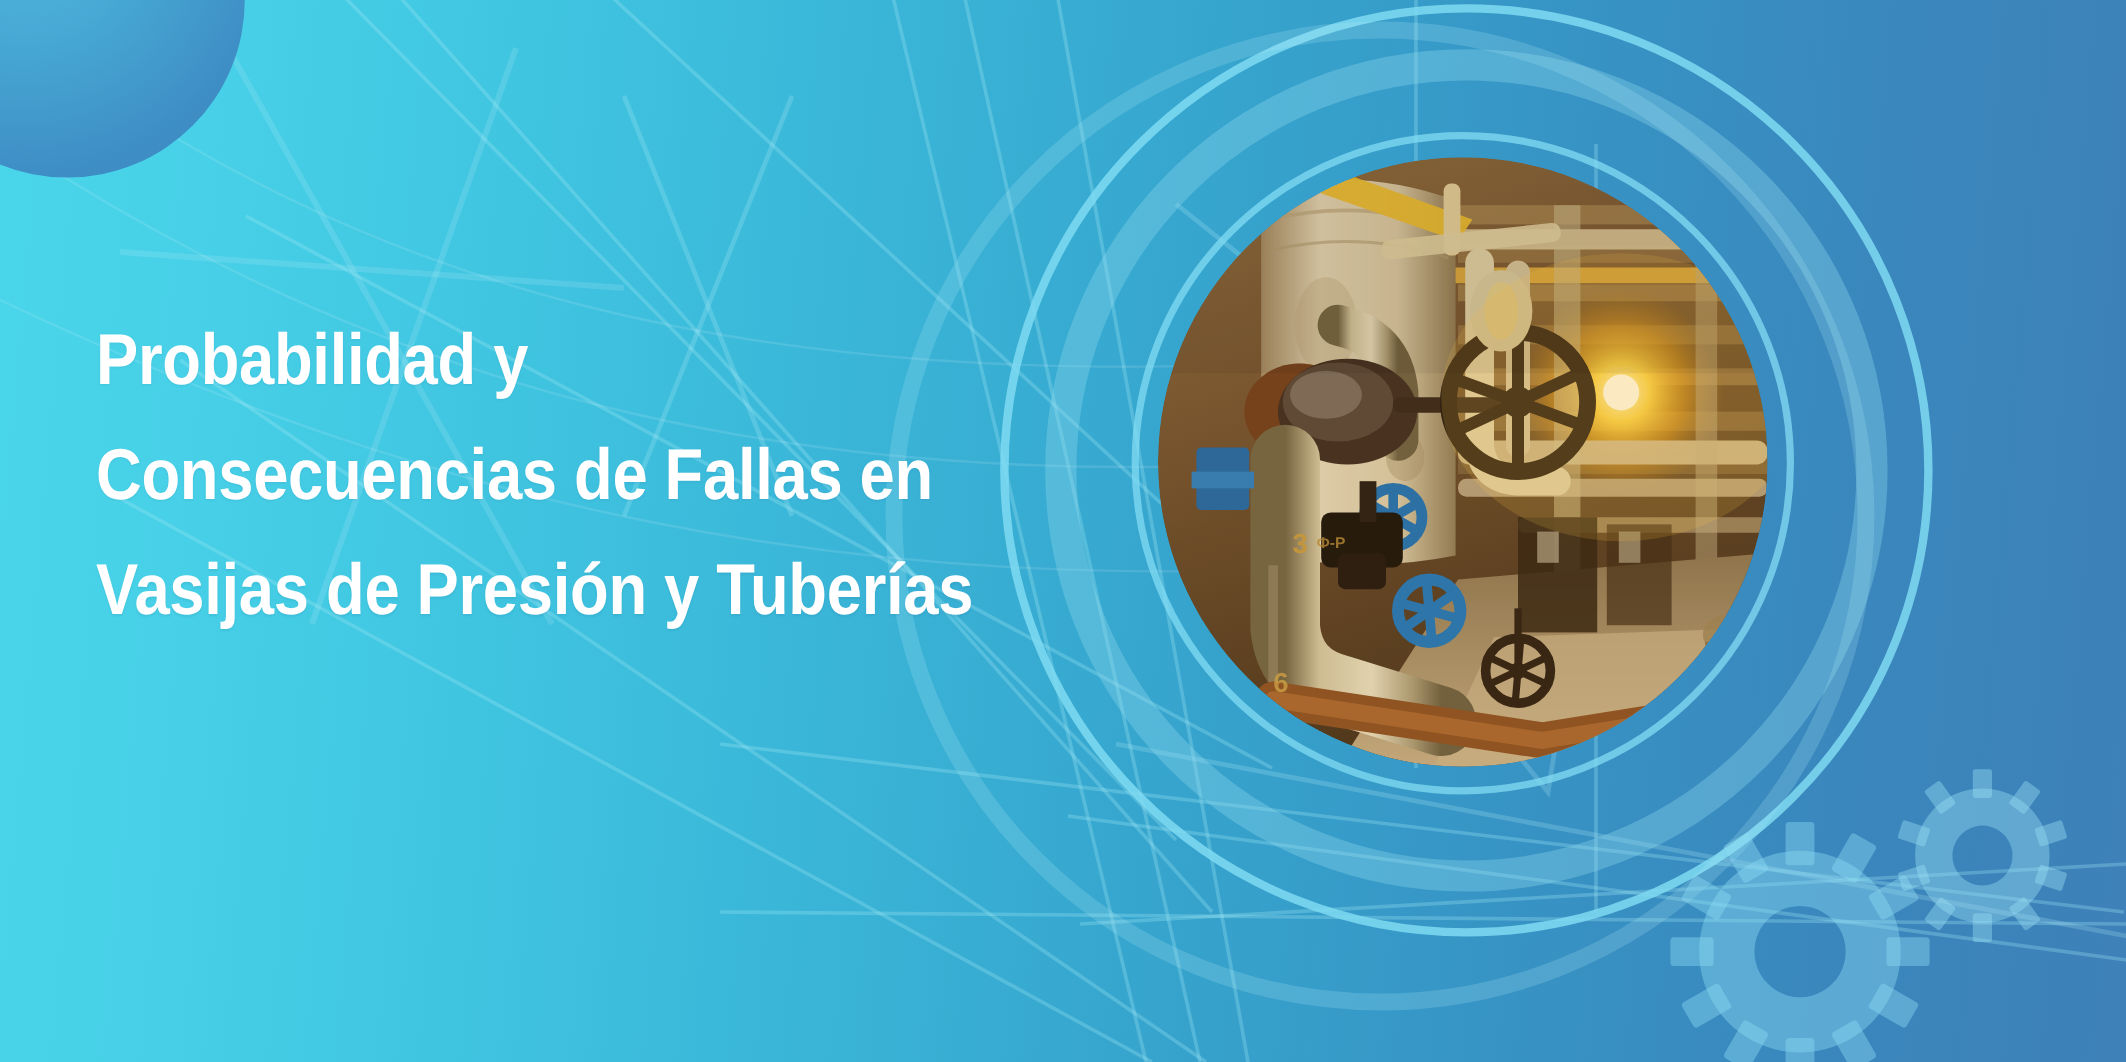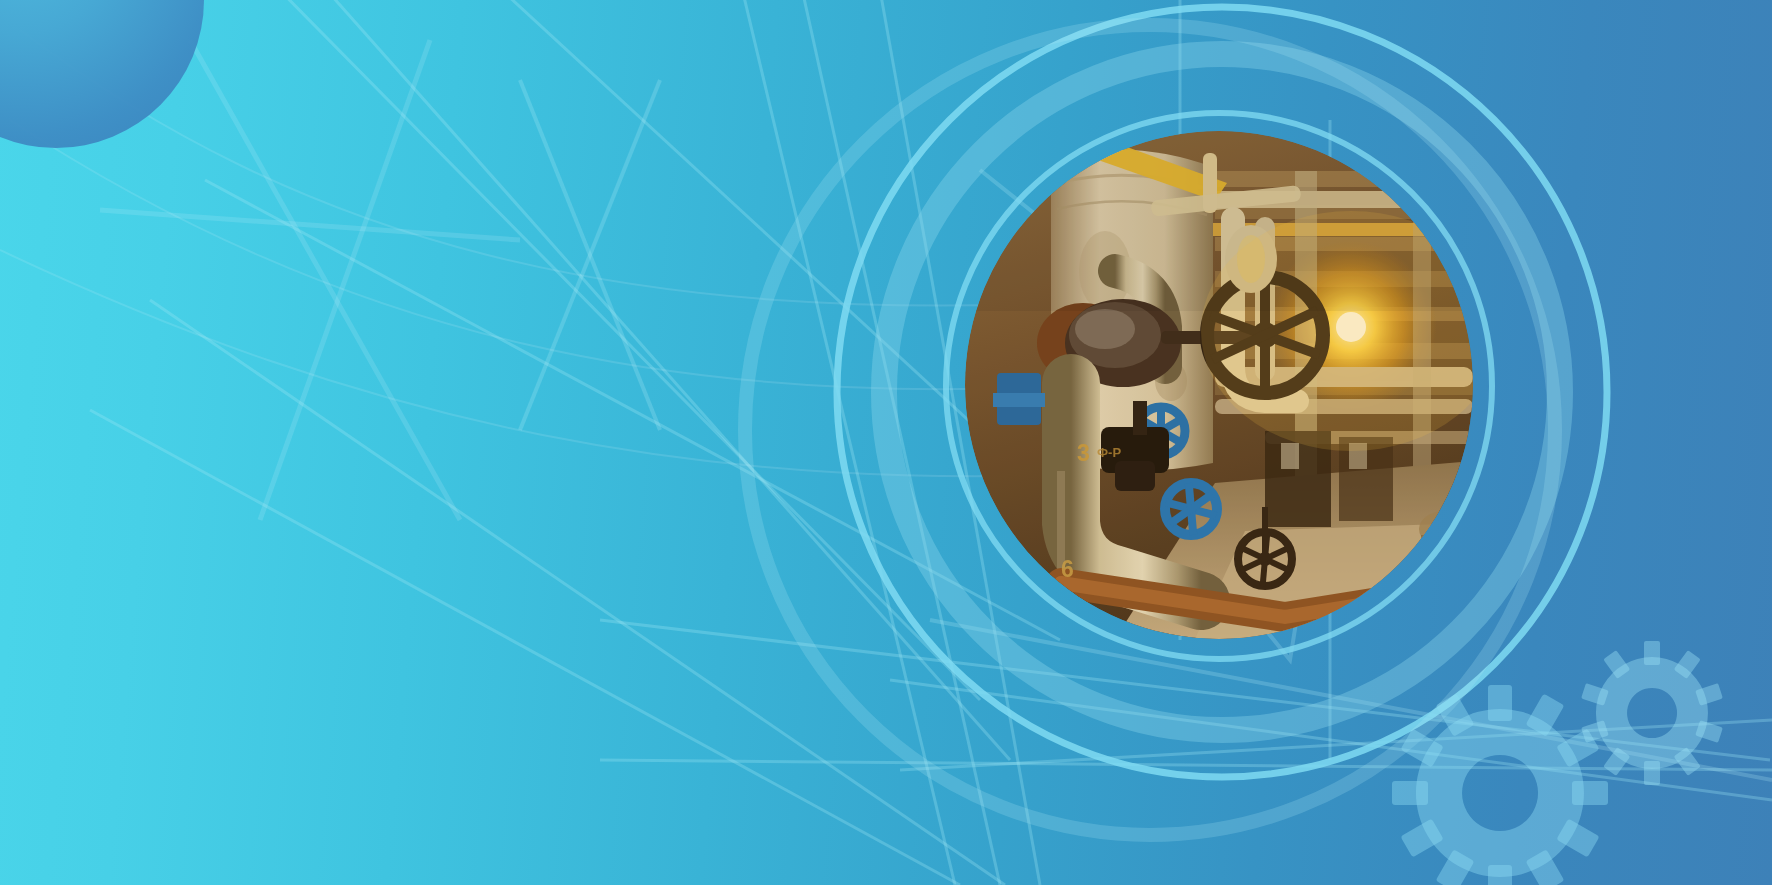--- a/index.html
+++ b/index.html
@@ -128,20 +128,25 @@
       <circle cx="1222" cy="392" r="385" fill="none" stroke="#7FDBF2" stroke-opacity="0.85" stroke-width="7"></circle>
 
       <circle cx="1222" cy="392" r="338" fill="none" stroke="#8FD9EE" stroke-opacity="0.35" stroke-width="26"></circle>
 
       <circle cx="1219" cy="386" r="273" fill="none" stroke="#83DCF3" stroke-opacity="0.75" stroke-width="6"></circle>
 
       <circle cx="1150" cy="430" r="405" fill="none" stroke="#AEE8F7" stroke-opacity="0.22" stroke-width="14"></circle>
     </svg>
   </div>
 
+  <div class="title-block">
+    <div class="title-line">Probabilidad y</div>
+    <div class="title-line">Consecuencias de Fallas en</div>
+    <div class="title-line">Vasijas de Presión y Tuberías</div>
+  </div>
 
   <div class="photo-circle">
     <svg viewBox="0 0 508 508" preserveAspectRatio="xMidYMid slice" aria-hidden="true">
       <defs>
         <clipPath id="circClip">
             <circle cx="254" cy="254" r="254"></circle>
           </clipPath>
         <linearGradient id="roomBg" x1="0" y1="0" x2="0.3" y2="1">
           <stop offset="0%" stop-color="#8a6a44"></stop>
           <stop offset="45%" stop-color="#6e4f30"></stop>

